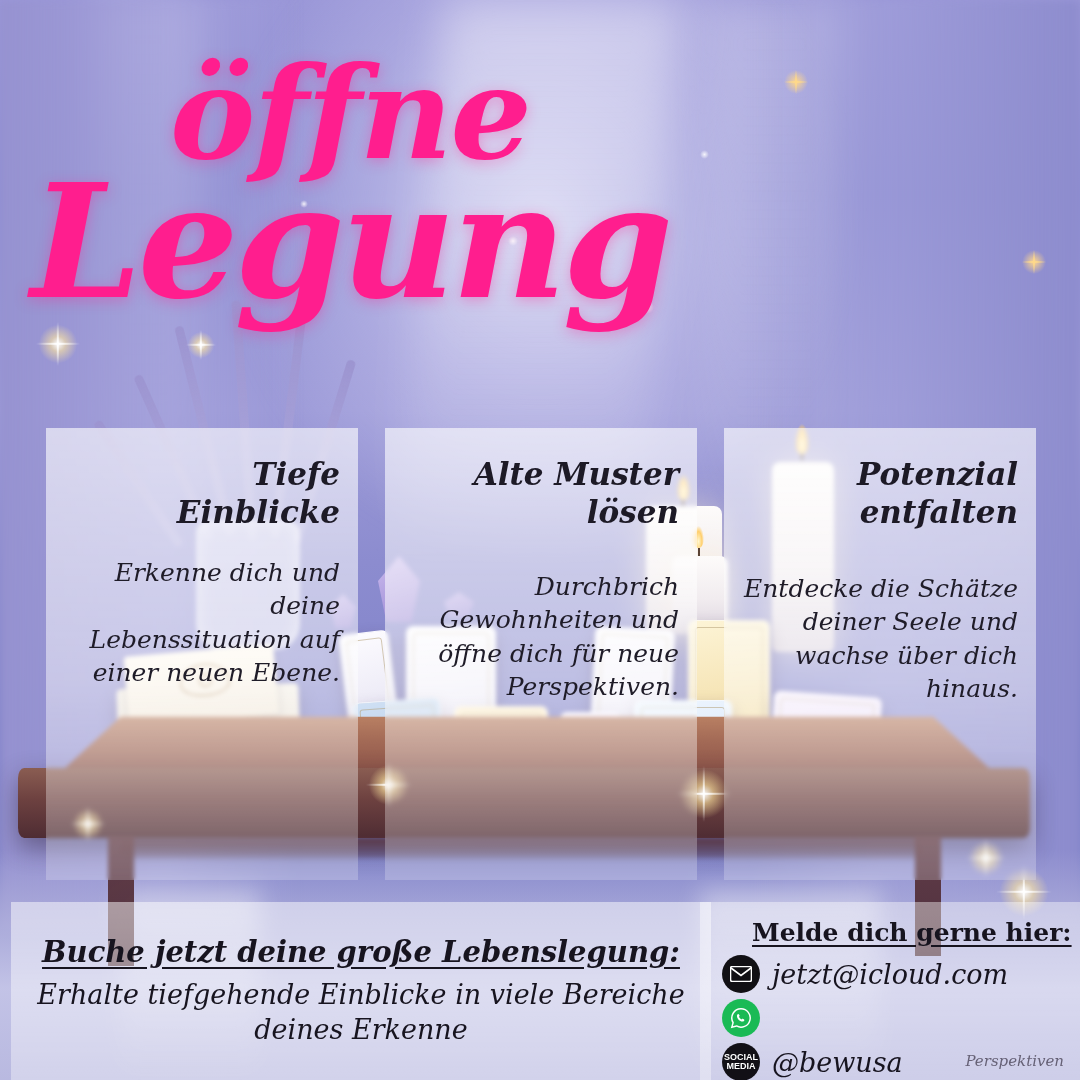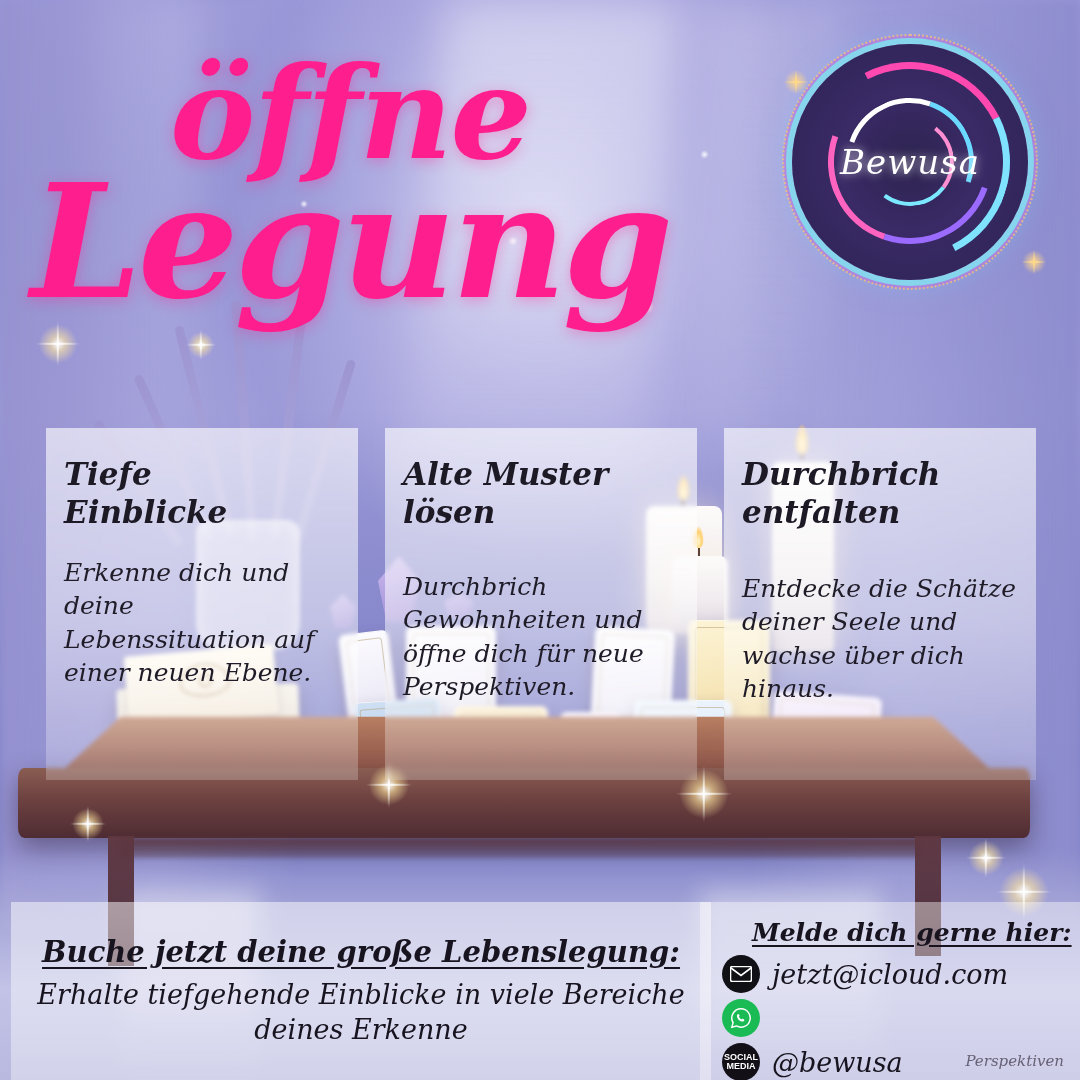--- a/index.html
+++ b/index.html
@@ -228,24 +228,24 @@
   }
   .logo-star::before { width: 2px; height: 24px; background: linear-gradient(180deg, rgba(255,205,120,0), #ffd98a, rgba(255,205,120,0)); }
   .logo-star::after { height: 2px; width: 24px; background: linear-gradient(90deg, rgba(255,205,120,0), #ffd98a, rgba(255,205,120,0)); }
 
   
   .panels {
     position: absolute; left: 46px; top: 428px; width: 990px; height: 352px;
     display: flex; justify-content: space-between;
   }
   .panel {
-    width: 312px; height: 352px;
+    width: 312px; height: 452px;
     background: linear-gradient(180deg, rgba(255,255,255,.62) 0%, rgba(255,255,255,.48) 55%, rgba(255,255,255,.22) 100%);
     backdrop-filter: blur(2px);
-    text-align: left;
+    text-align: right;
     padding: 28px 18px 16px;
     box-sizing: border-box;
     color: #24202c;
   }
   .panel-title {
     font-family: "DejaVu Serif", serif;
     font-style: italic;
     font-weight: 700;
     font-size: 31px;
     line-height: 1.22;
@@ -282,21 +282,21 @@
   }
   .bottom-right {
     position: absolute; right: 0; bottom: 0; width: 380px; height: 178px;
     background: linear-gradient(180deg, rgba(255,255,255,.42), rgba(255,255,255,.30));
     padding: 16px 0 0 22px;
     box-sizing: border-box;
     color: #17141f;
   }
   .contact-head {
     font-family: "DejaVu Serif", serif;
-    font-style: italic; font-weight: 700; font-size: 25px;
+    font-weight: 700; font-size: 25px;
     text-decoration: underline; text-underline-offset: 4px;
     margin: 0 0 8px 30px;
   }
   .contact-row {
     display: flex; align-items: center; gap: 12px; margin-bottom: 6px;
   }
   .contact-row span.txt {
     font-family: "DejaVu Serif", serif; font-style: italic; font-size: 27px;
   }
   .ico {
@@ -410,49 +410,41 @@
   <div class="bokeh" style="left:508px; top:236px; width:10px; height:10px;"></div>
   <div class="bokeh" style="left:640px; top:300px; width:14px; height:14px;"></div>
   <div class="bokeh" style="left:700px; top:150px; width:9px; height:9px;"></div>
   <div class="bokeh" style="left:300px; top:200px; width:8px; height:8px;"></div>
 
   <div class="title">
     <span class="l1">öffne</span>
     <span class="l2">Legung</span>
   </div>
 
-  <div class="logo">
-    <div class="logo-dots"></div>
-    <div class="logo-ring r1"></div>
-    <div class="logo-ring r2"></div>
-    <div class="logo-ring r3"></div>
-    <div class="logo-ring r4"></div>
-    <div class="logo-text">Bewusa</div>
-  </div>
   <div class="logo-star" style="right:272px; top:70px;"></div>
   <div class="logo-star" style="right:34px; top:250px;"></div>
 
   <div class="panels">
     <div class="panel">
       <div class="panel-title">
         <div>Tiefe</div>
         <div>Einblicke</div>
       </div>
       <div class="panel-body">Erkenne dich und deine Lebenssituation auf einer neuen Ebene.</div>
     </div>
     <div class="panel">
       <div class="panel-title">
         <div>Alte Muster</div>
         <div>lösen</div>
       </div>
       <div class="panel-body">Durchbrich Gewohnheiten und öffne dich für neue Perspektiven.</div>
     </div>
     <div class="panel">
       <div class="panel-title">
-        <div>Durchbrich</div>
+        <div>Potenzial</div>
         <div>entfalten</div>
       </div>
       <div class="panel-body">Entdecke die Schätze deiner Seele und wachse über dich hinaus.</div>
     </div>
   </div>
 
   <div class="bottom-left">
     <div class="cta-head">Buche jetzt deine große Lebenslegung:</div>
     <div class="cta-line">Erhalte tiefgehende Einblicke in viele Bereiche</div>
     <div class="cta-line">deines Erkenne</div>

